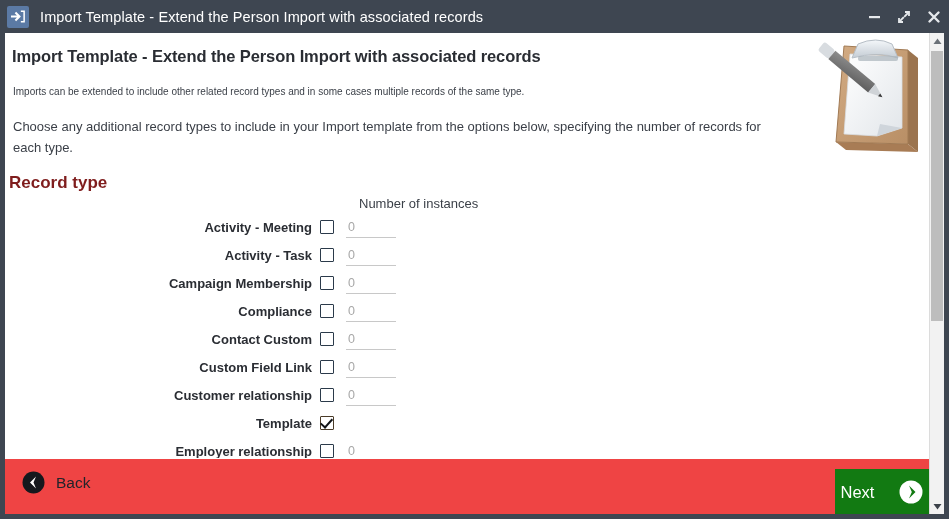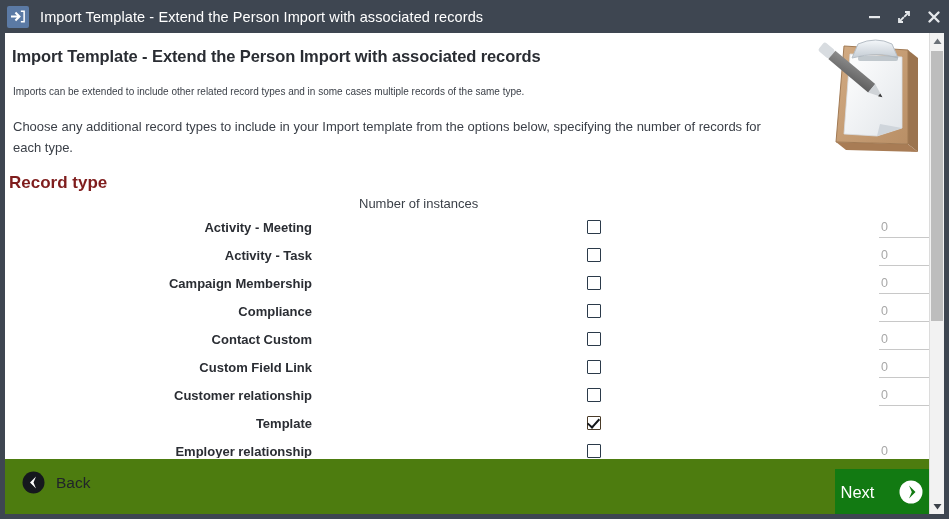--- a/index.html
+++ b/index.html
@@ -141,21 +141,20 @@
     position: absolute;
     left: 0;
     top: 180px;
     width: 924px;
   }
   .row {
     position: relative;
     height: 28px;
     display: flex;
     align-items: center;
-    justify-content: space-between;
   }
   .row-label {
     width: 315px;
     text-align: right;
     font-size: 13px;
     font-weight: bold;
     color: #2a2d33;
     padding-right: 8px;
     white-space: nowrap;
   }
@@ -231,21 +230,21 @@
     background: #bdbdbd;
   }
 
   
   .footer {
     position: absolute;
     left: 0;
     top: 425px;
     width: 924px;
     height: 56px;
-    background: #4d7c0f;
+    background: #ef4444;
     border-top: 1px solid #ffffff;
   }
   .back-btn {
     position: absolute;
     left: 17px;
     top: 12px;
     display: flex;
     align-items: center;
     gap: 11px;
   }

